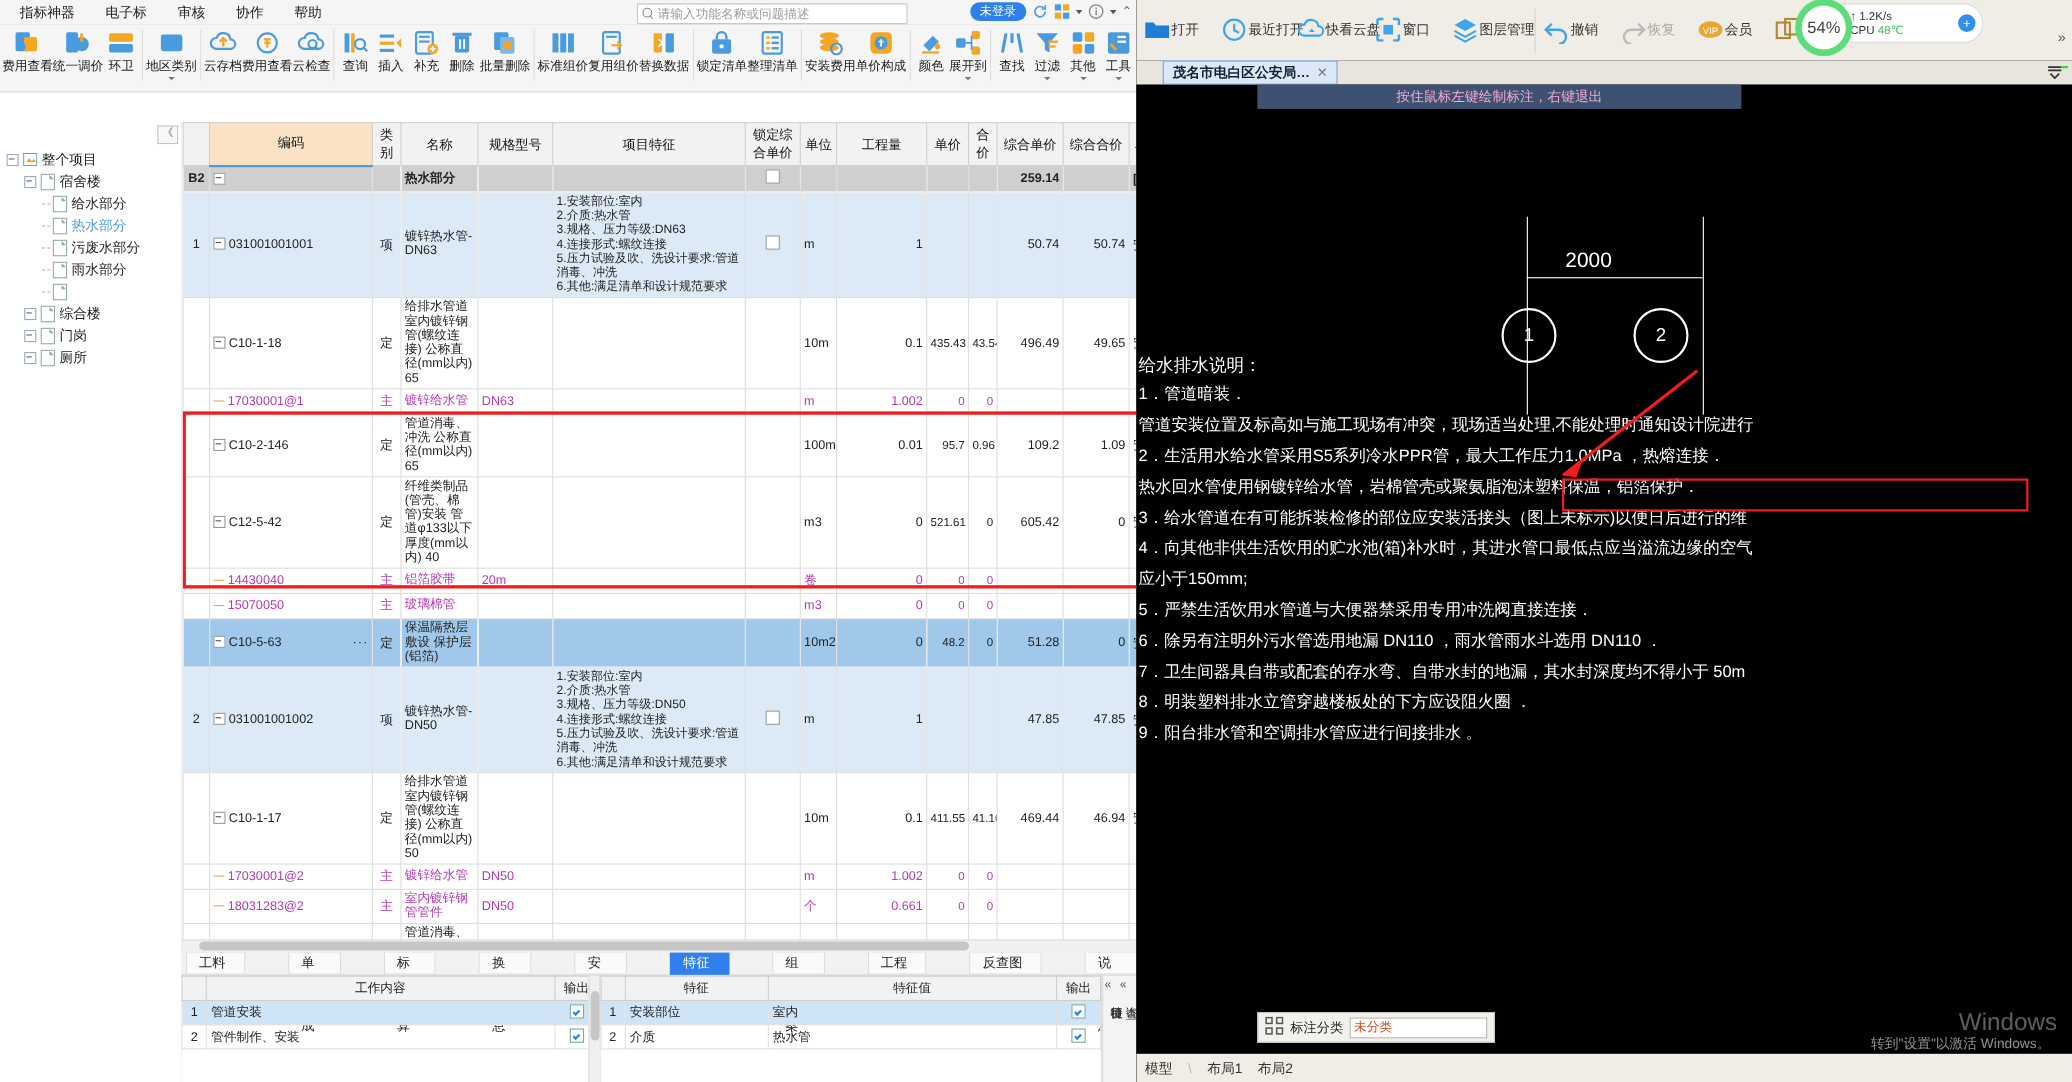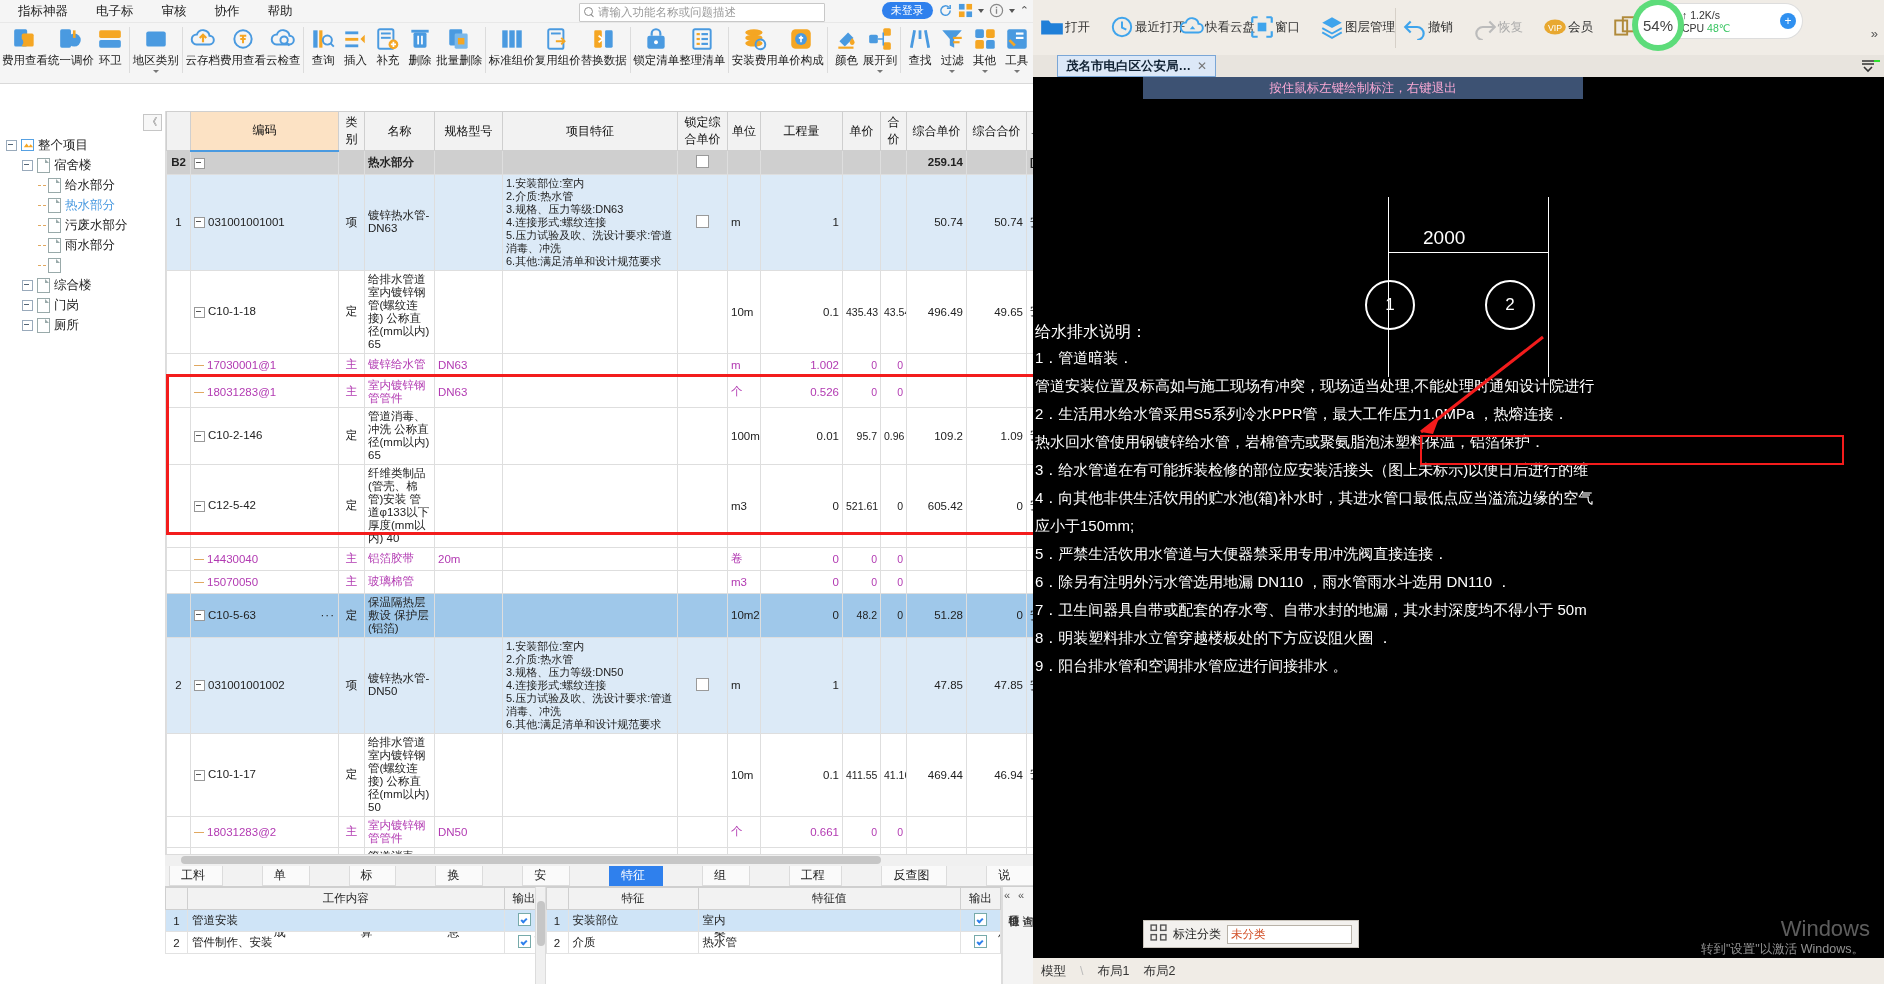--- a/index.html
+++ b/index.html
@@ -555,36 +555,20 @@
                   <td style="line-height:13px;font-size:11px;"></td>
                   <td class="ctr"></td>
                   <td>m</td>
                   <td class="num">1.002</td>
                   <td class="num" style="font-size:10.5px;">0</td>
                   <td class="num" style="font-size:10.5px;">0</td>
                   <td class="num"></td>
                   <td class="num"></td>
                   <td></td>
                 </tr>
-                <tr class="r-mat">
-                  <td class="ctr"></td>
-                  <td><span class="lead"></span><span>18031283@1</span></td>
-                  <td class="ctr">主</td>
-                  <td style="line-height:13px;">室内镀锌钢管管件</td>
-                  <td>DN63</td>
-                  <td style="line-height:13px;font-size:11px;"></td>
-                  <td class="ctr"></td>
-                  <td>个</td>
-                  <td class="num">0.526</td>
-                  <td class="num" style="font-size:10.5px;">0</td>
-                  <td class="num" style="font-size:10.5px;">0</td>
-                  <td class="num"></td>
-                  <td class="num"></td>
-                  <td></td>
-                </tr>
                 <tr class="r-de">
                   <td class="ctr"></td>
                   <td><span class="exp"></span><span>C10-2-146</span></td>
                   <td class="ctr">定</td>
                   <td style="line-height:13px;">管道消毒、冲洗 公称直径(mm以内) 65</td>
                   <td></td>
                   <td style="line-height:13px;font-size:11px;"></td>
                   <td class="ctr"></td>
                   <td>100m</td>
                   <td class="num">0.01</td>
@@ -689,20 +673,36 @@
                   <td></td>
                   <td style="line-height:13px;font-size:11px;"></td>
                   <td class="ctr"></td>
                   <td>10m</td>
                   <td class="num">0.1</td>
                   <td class="num" style="font-size:10.5px;">411.55</td>
                   <td class="num" style="font-size:10.5px;">41.16</td>
                   <td class="num">469.44</td>
                   <td class="num">46.94</td>
                   <td>安装工程</td>
+                </tr>
+                <tr class="r-mat">
+                  <td class="ctr"></td>
+                  <td><span class="lead"></span><span>17030001@2</span></td>
+                  <td class="ctr">主</td>
+                  <td style="line-height:13px;">镀锌给水管</td>
+                  <td>DN50</td>
+                  <td style="line-height:13px;font-size:11px;"></td>
+                  <td class="ctr"></td>
+                  <td>m</td>
+                  <td class="num">1.002</td>
+                  <td class="num" style="font-size:10.5px;">0</td>
+                  <td class="num" style="font-size:10.5px;">0</td>
+                  <td class="num"></td>
+                  <td class="num"></td>
+                  <td></td>
                 </tr>
                 <tr class="r-mat">
                   <td class="ctr"></td>
                   <td><span class="lead"></span><span>18031283@2</span></td>
                   <td class="ctr">主</td>
                   <td style="line-height:13px;">室内镀锌钢管管件</td>
                   <td>DN50</td>
                   <td style="line-height:13px;font-size:11px;"></td>
                   <td class="ctr"></td>
                   <td>个</td>

